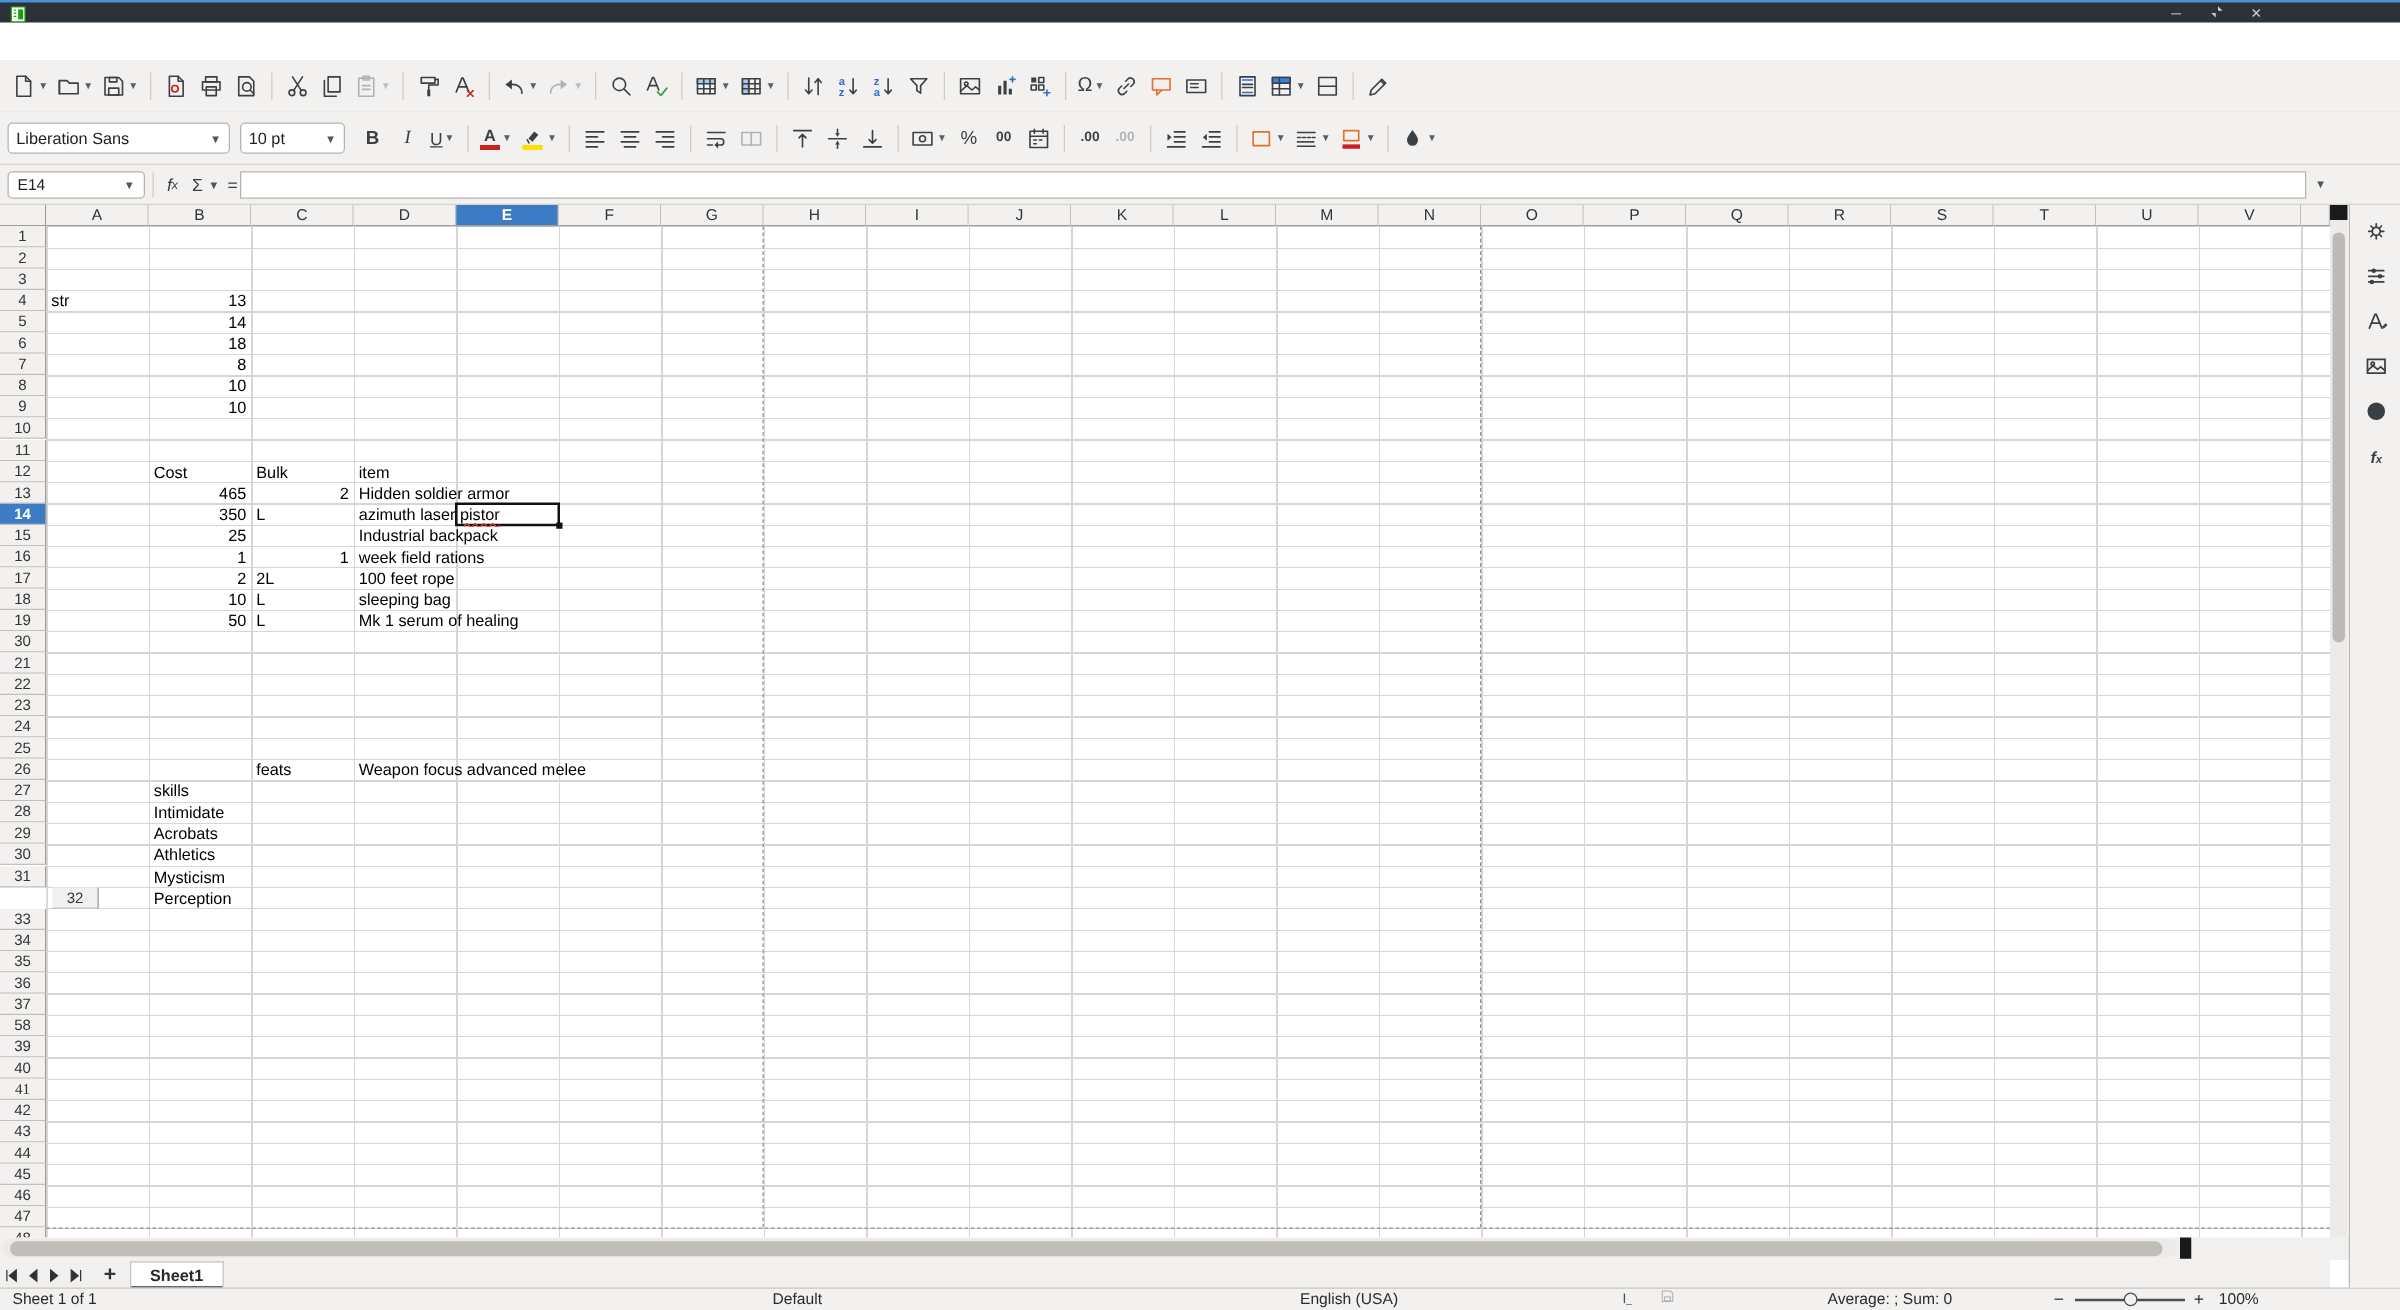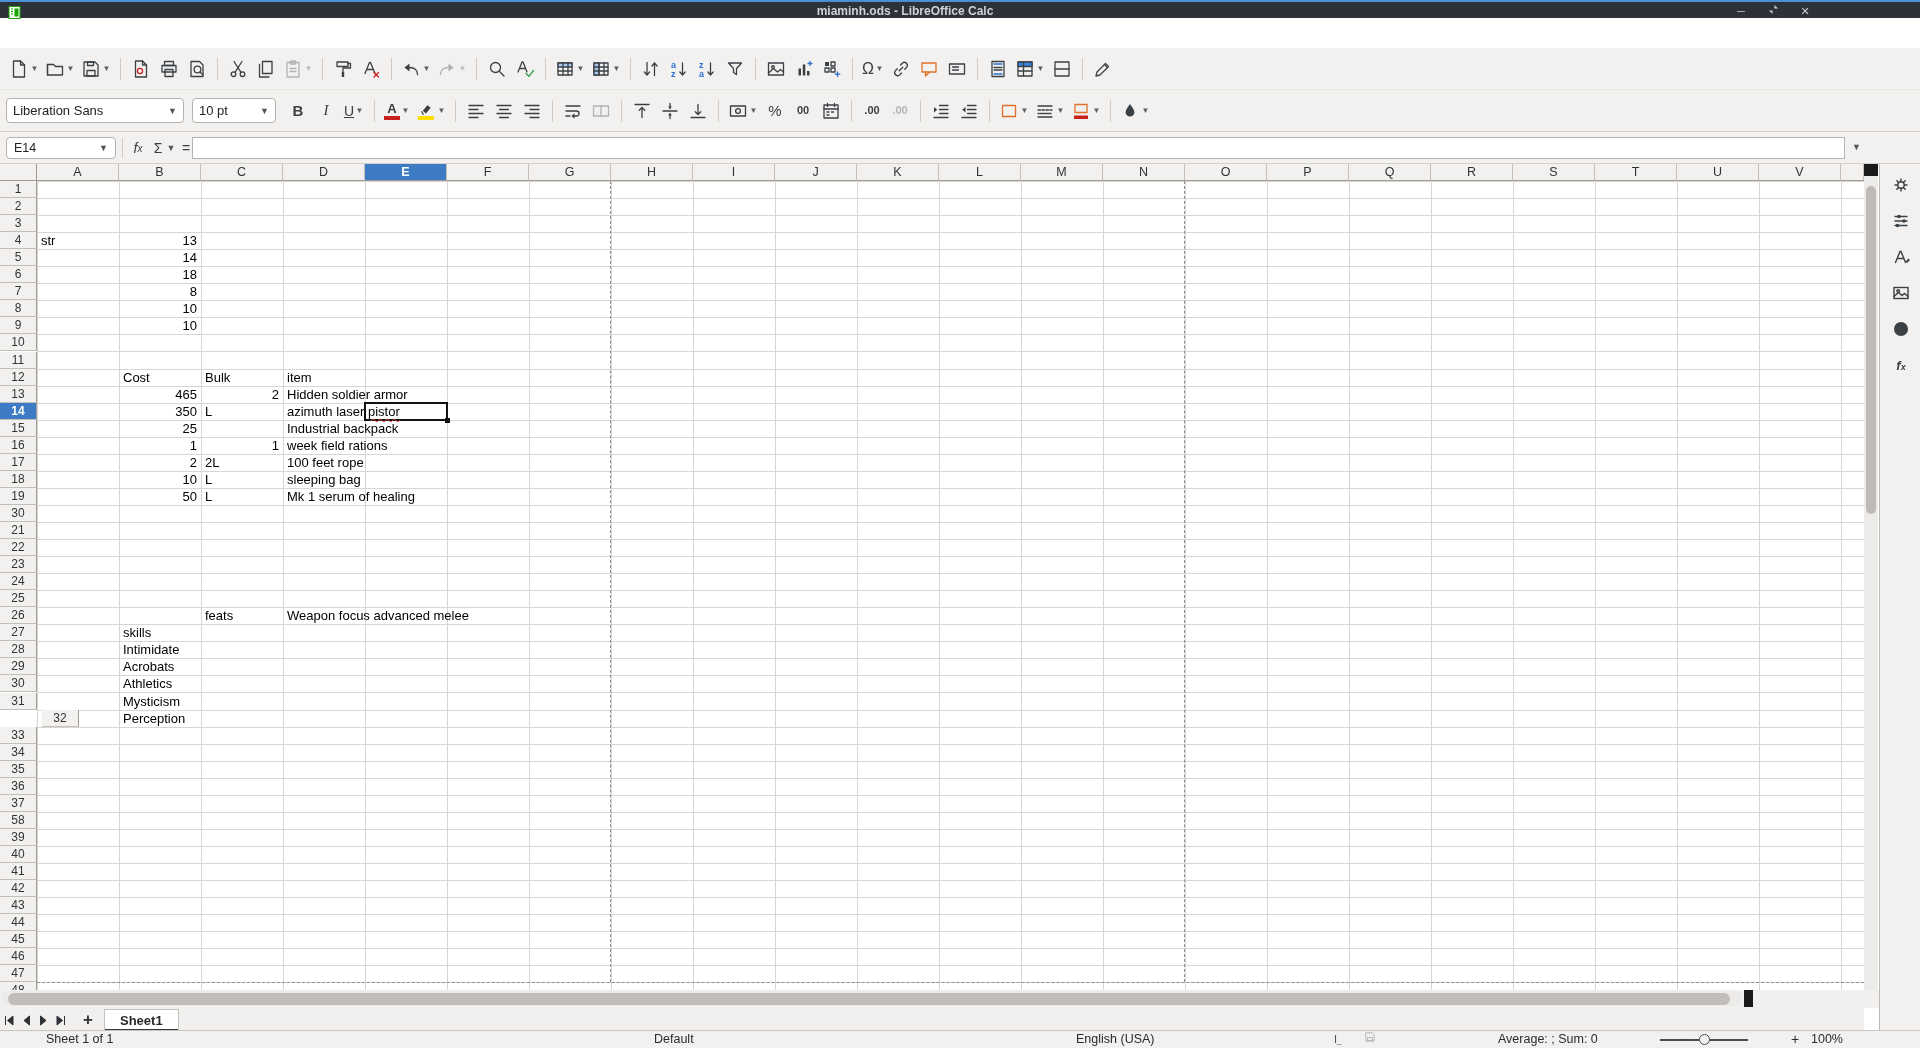--- a/index.html
+++ b/index.html
@@ -76,21 +76,21 @@
   .hsplit{position:absolute;left:1744px;top:0;width:9px;height:17px;background:#1a1a1a;}
   
   .tabbar{position:absolute;left:0;top:1008px;width:1864px;height:24px;background:#f1f0ef;display:flex;align-items:center;}
   .navbtn{width:15px;height:16px;display:flex;align-items:center;justify-content:center;margin-left:2px;}
   .navbtn svg *{fill:#2f3337;stroke:#2f3337;stroke-width:1;}
   .addsheet{width:20px;height:18px;display:flex;align-items:center;justify-content:center;font-size:17px;font-weight:bold;color:#2f3337;margin:0 6px 0 10px;}
   .sheettab{position:relative;height:22px;background:#fff;border:1px solid #c6c2be;border-bottom:none;padding:0 15px;font-size:13px;font-weight:bold;color:#26292c;display:flex;align-items:center;}
   .sheettab .ul{position:absolute;left:0;bottom:-1px;width:100%;height:3px;background:#34383c;}
   
   .statusbar{position:absolute;left:0;top:1030px;width:1920px;height:18px;background:#f2f1f0;border-top:1px solid #c9c5c1;font-size:12.5px;color:#2b2b2b;}
-  .sb{position:absolute;top:0;line-height:17px;margin-left:36px;}
+  .sb{position:absolute;top:0;line-height:17px;}
   .sbicon{color:#4a4f54;font-size:11px;}
   .zoomtrack{position:absolute;top:8px;height:2px;background:#4a4f54;}
   .zoomthumb{position:absolute;top:3px;width:11px;height:11px;border:1.5px solid #4a4f54;border-radius:50%;background:#f2f1f0;}
   
   .sidebar{position:absolute;left:1879px;top:164px;width:41px;height:866px;background:#f2f1f0;border-left:1px solid #bdb9b5;}
   .sbtab{position:absolute;left:8px;width:26px;height:26px;display:flex;align-items:center;justify-content:center;border-radius:4px;}
   .sbtab svg *{stroke:#3b4045;fill:none;stroke-width:1.4;stroke-linecap:round;}
   .sbtab svg .f{fill:#3b4045;stroke:none;}
   .sbtab .gi{font-size:13px;font-style:italic;font-weight:bold;}
 </style>
@@ -100,21 +100,20 @@
 <div class="screen">
 
   <div class="titlebar">
     <span class="appicon">
       <svg width="13" height="13" viewBox="0 0 13 13">
           <rect x="1" y="0.5" width="11" height="12" fill="#fff" stroke="#18a303" stroke-width="1"></rect>
           <rect x="6.5" y="2.5" width="4" height="8" fill="#18a303"></rect>
           <path d="M3 3h2M3 5.5h2M3 8h2" stroke="#18a303" stroke-width="1"></path>
         </svg>
     </span>
-    <span class="wtitle">miaminh.ods - LibreOffice Calc</span>
     <span class="winbtns">
       <span class="winbtn">─</span>
       <span class="winbtn">
         <svg width="11" height="11" viewBox="0 0 12 12">
             <path d="M7 1l4 4H7zM5 11L1 7h4z" fill="#c7ccd1"></path>
           </svg>
       </span>
       <span class="winbtn">✕</span>
     </span>
   </div>
@@ -587,21 +586,21 @@
       <div class="rowhdr" style="top: 528.5px; height: 17.05px; line-height: 17.05px;">31</div>
       <div class="rowhdr" style="top: 545.55px; height: 17.05px; line-height: 17.05px; margin-left: 42px;">32</div>
       <div class="rowhdr" style="top: 562.6px; height: 17.05px; line-height: 17.05px;">33</div>
       <div class="rowhdr" style="top: 579.65px; height: 17.05px; line-height: 17.05px;">34</div>
       <div class="rowhdr" style="top: 596.7px; height: 17.05px; line-height: 17.05px;">35</div>
       <div class="rowhdr" style="top: 613.75px; height: 17.05px; line-height: 17.05px;">36</div>
       <div class="rowhdr" style="top: 630.8px; height: 17.05px; line-height: 17.05px;">37</div>
       <div class="rowhdr" style="top: 647.85px; height: 17.05px; line-height: 17.05px;">58</div>
       <div class="rowhdr" style="top: 664.9px; height: 17.05px; line-height: 17.05px;">39</div>
       <div class="rowhdr" style="top: 681.95px; height: 17.05px; line-height: 17.05px;">40</div>
-      <div class="rowhdr" style="top: 699px; height: 17.05px; line-height: 17.05px;">41</div>
+      <div class="rowhdr" style="top: 699px; height: 17.05px; line-height: 17.05px; font-family: Liberation Serif, serif;">41</div>
       <div class="rowhdr" style="top: 716.05px; height: 17.05px; line-height: 17.05px;">42</div>
       <div class="rowhdr" style="top: 733.1px; height: 17.05px; line-height: 17.05px;">43</div>
       <div class="rowhdr" style="top: 750.15px; height: 17.05px; line-height: 17.05px;">44</div>
       <div class="rowhdr" style="top: 767.2px; height: 17.05px; line-height: 17.05px;">45</div>
       <div class="rowhdr" style="top: 784.25px; height: 17.05px; line-height: 17.05px;">46</div>
       <div class="rowhdr" style="top: 801.3px; height: 17.05px; line-height: 17.05px;">47</div>
       <div class="rowhdr" style="top: 818.35px; height: 17.05px; line-height: 17.05px;">48</div>
       <div class="pbreakv" style="left: 610px; top: 17px; height: 801.35px;"></div>
       <div class="pbreakv" style="left: 1184px; top: 17px; height: 801.35px;"></div>
       <div class="pbreakh" style="left: 37px; width: 1827px; top: 818.35px;"></div>

